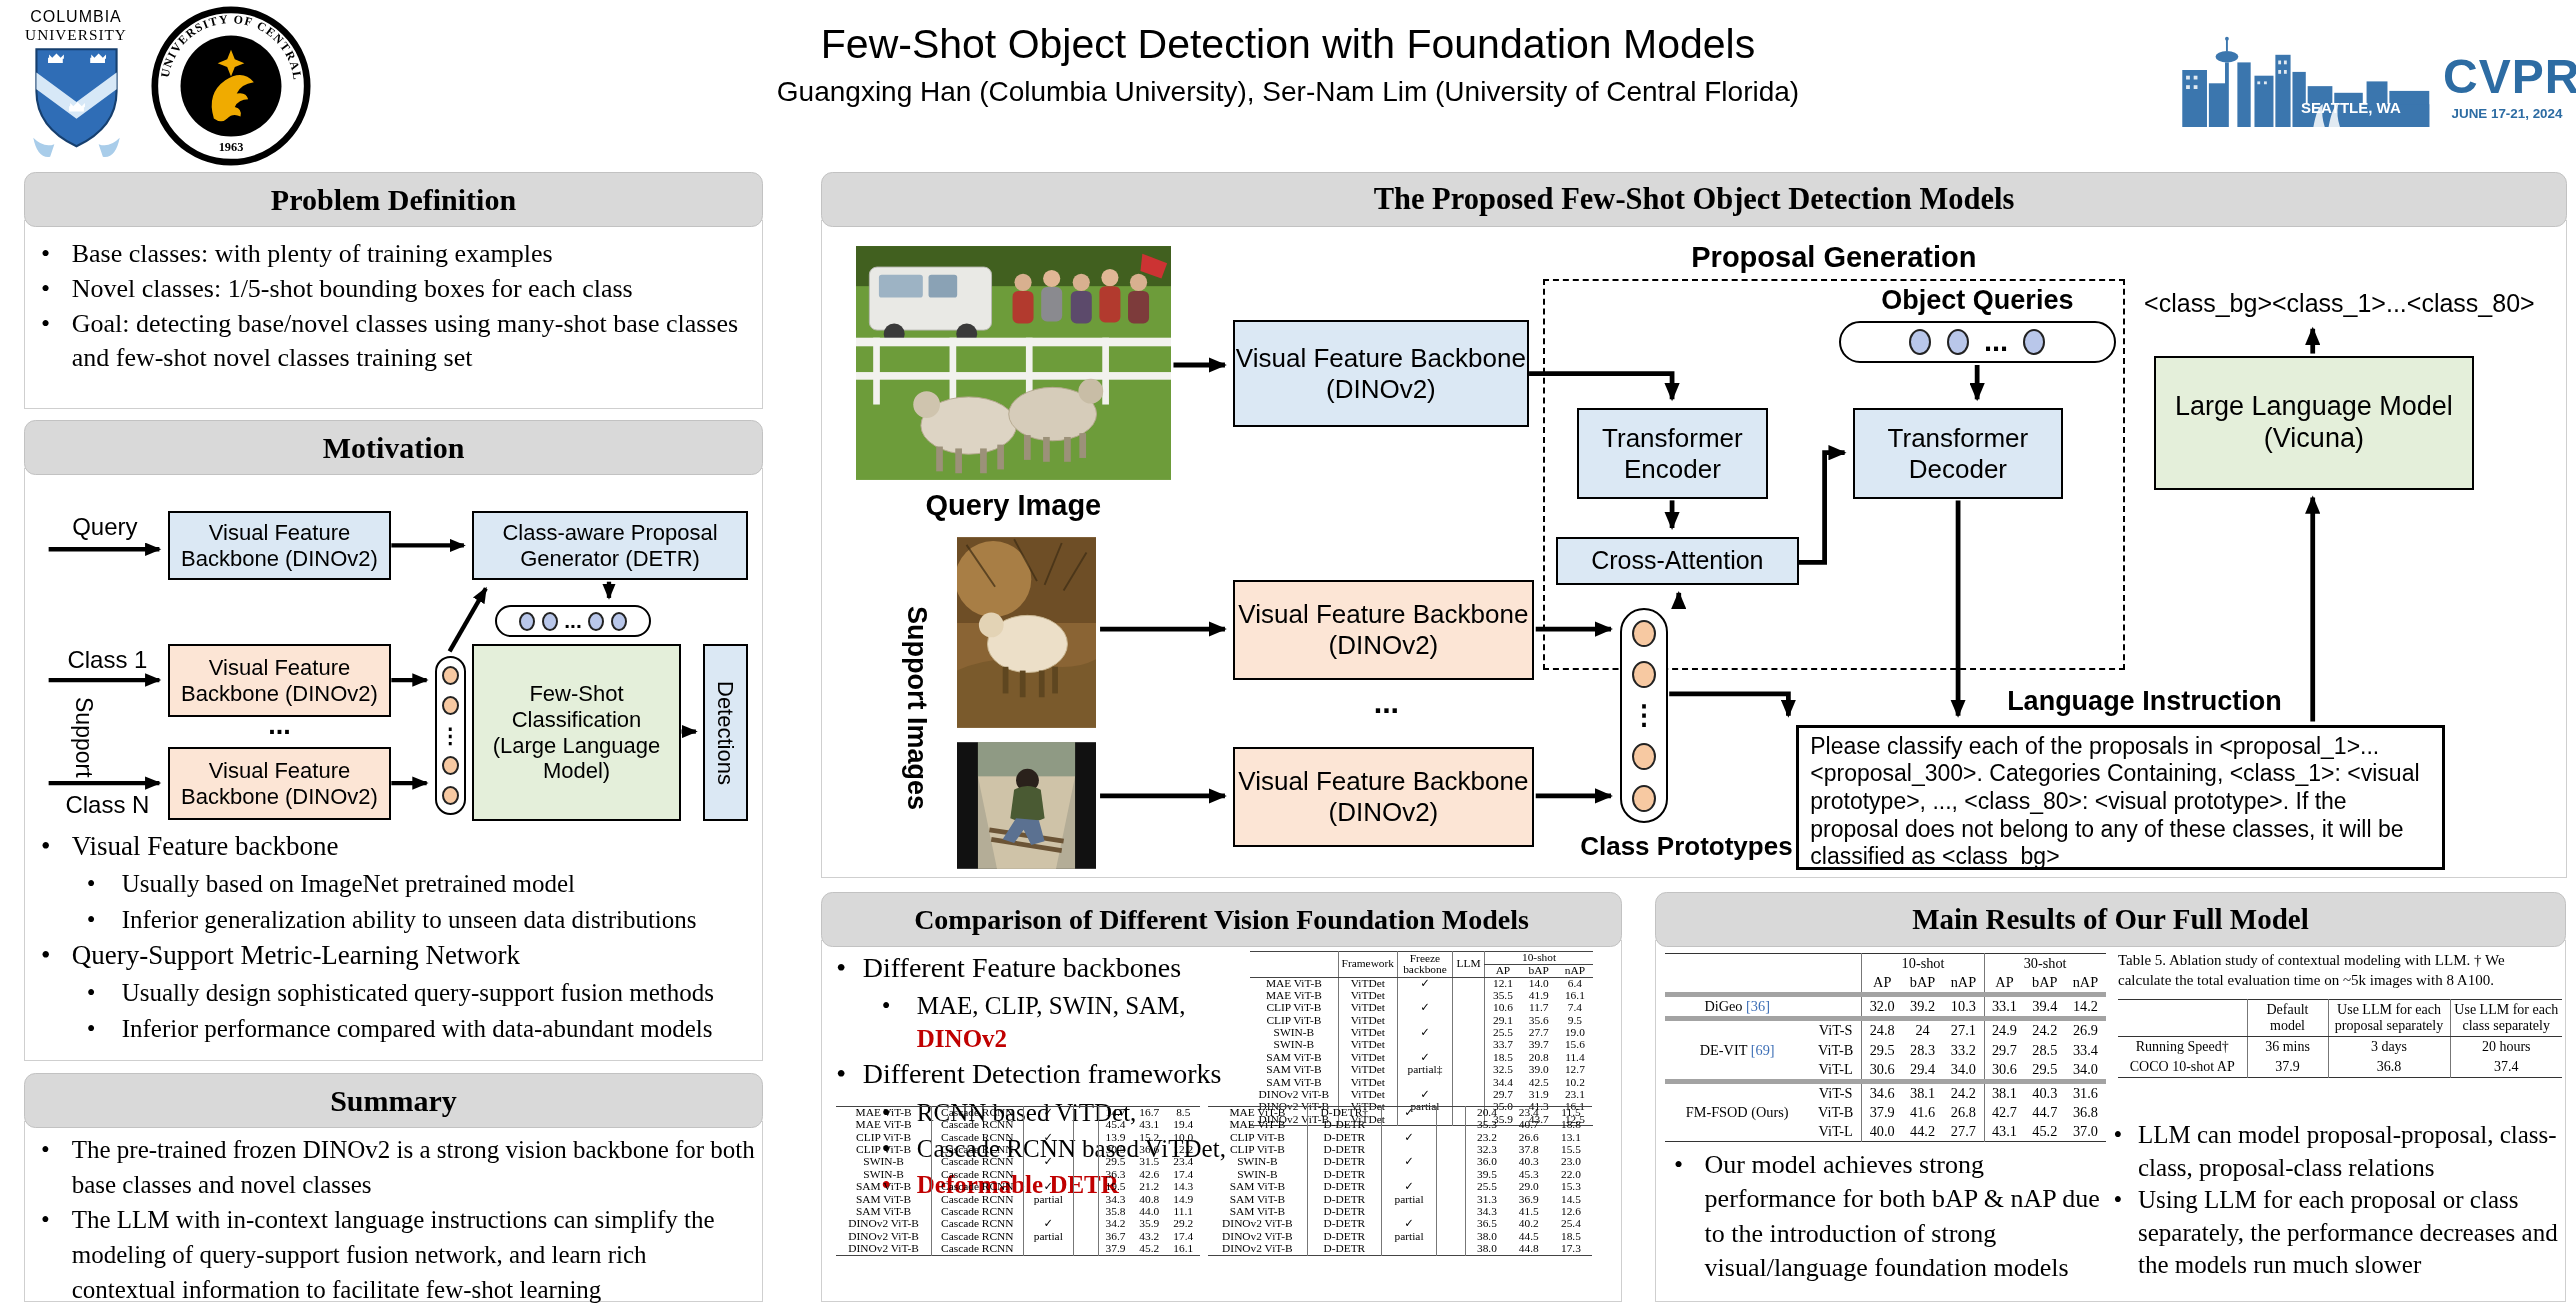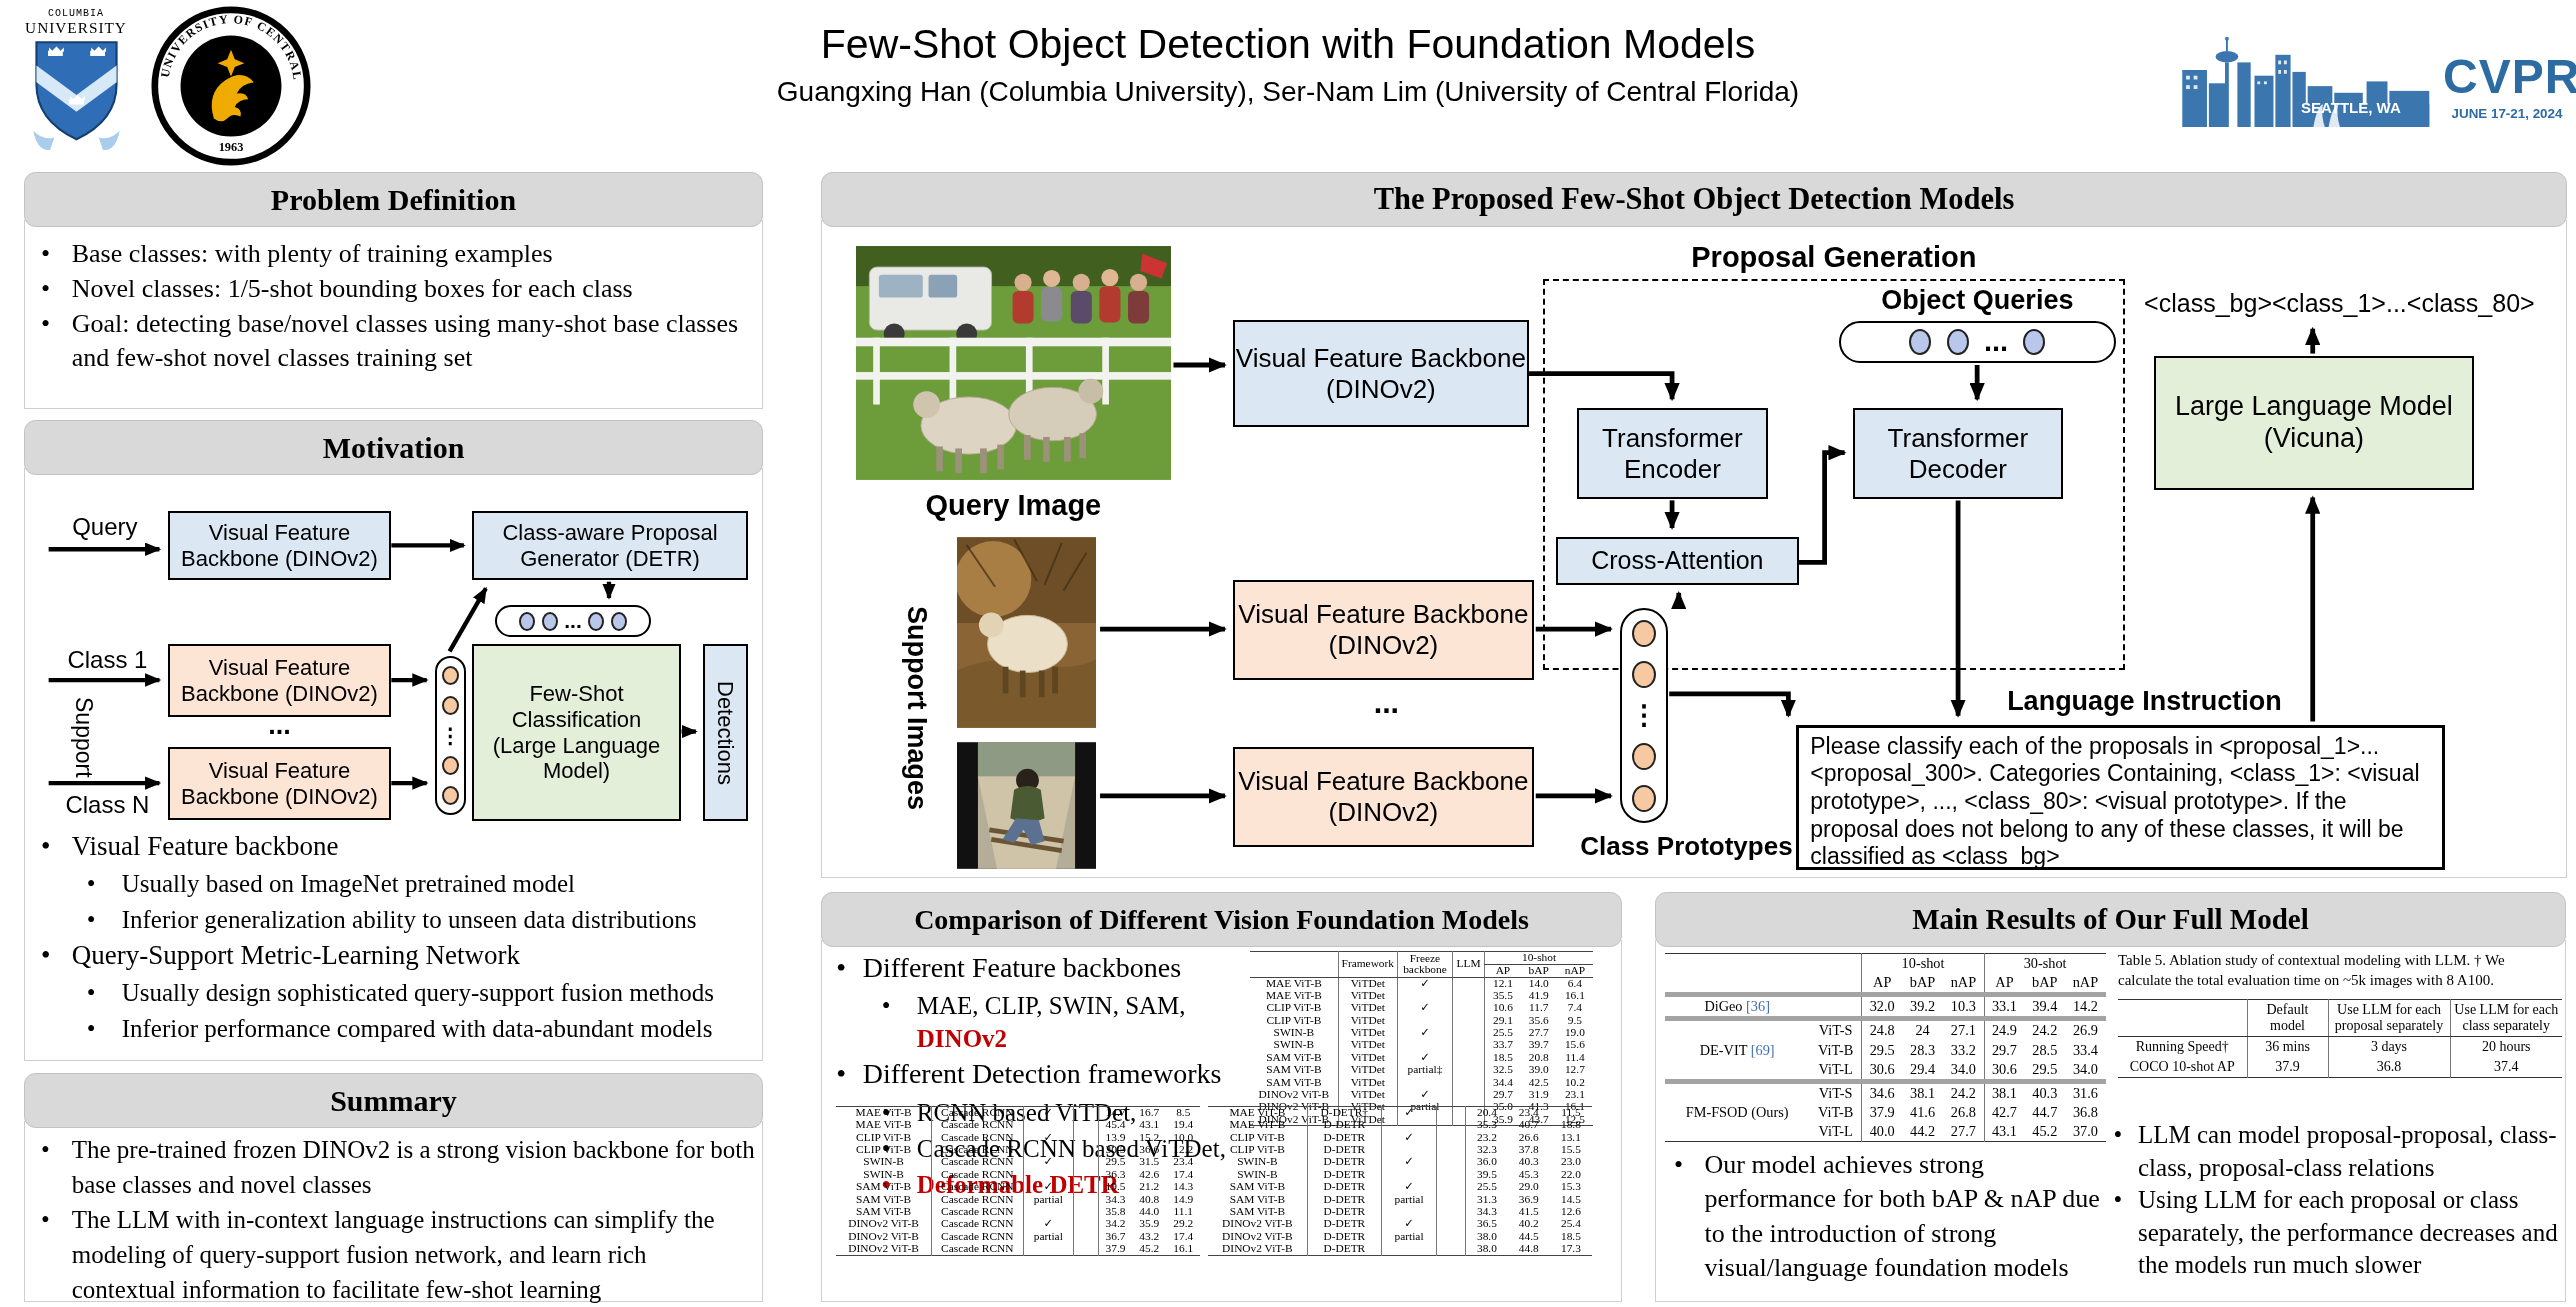--- a/index.html
+++ b/index.html
@@ -64,21 +64,21 @@
   .sans{font-family:"Liberation Sans","DejaVu Sans",sans-serif}
 </style>
 </head>
 <body>
 
 <div class="poster">
 
   <div class="abs" style="left:0;top:0;width:2576px;height:167px">
 
     <div class="abs" style="left:19px;top:7.6px;width:114px;height:157px;text-align:center">
-      <div style="font-size:10px;letter-spacing:1px;font-family:Liberation Mono, monospace">COLUMBIA</div>
+      <div style="font-size:16px;letter-spacing:1px;font-family:Liberation Sans, sans-serif">COLUMBIA</div>
       <div style="font-size:15.3px;letter-spacing:1px;font-family:'Liberation Serif',serif">UNIVERSITY</div>
       <svg width="95" height="116" viewBox="0 0 90 110" style="margin-top:1.9px">
         <path d="M7,4 h76 v40 q0,34 -38,52 q-38,-18 -38,-52 z" fill="#2f6db6" stroke="#163f6e" stroke-width="2"></path>
         <path d="M7,26 l38,28 38,-28 v16 l-38,28 -38,-28 z" fill="#d7e8f7"></path>
         <g fill="#fff">
           <path d="M18,12 h14 v5 h-14 z M19,9 l3,3 4,-4 4,4 3,-3 v4 h-14 z"></path>
           <path d="M58,12 h14 v5 h-14 z M59,9 l3,3 4,-4 4,4 3,-3 v4 h-14 z"></path>
           <path d="M38,58 h14 v5 h-14 z M39,55 l3,3 4,-4 4,4 3,-3 v4 h-14 z"></path>
         </g>
         <path d="M4,88 q10,10 20,6 l-4,12 q-12,2 -16,-18z" fill="#a9cdea"></path>

